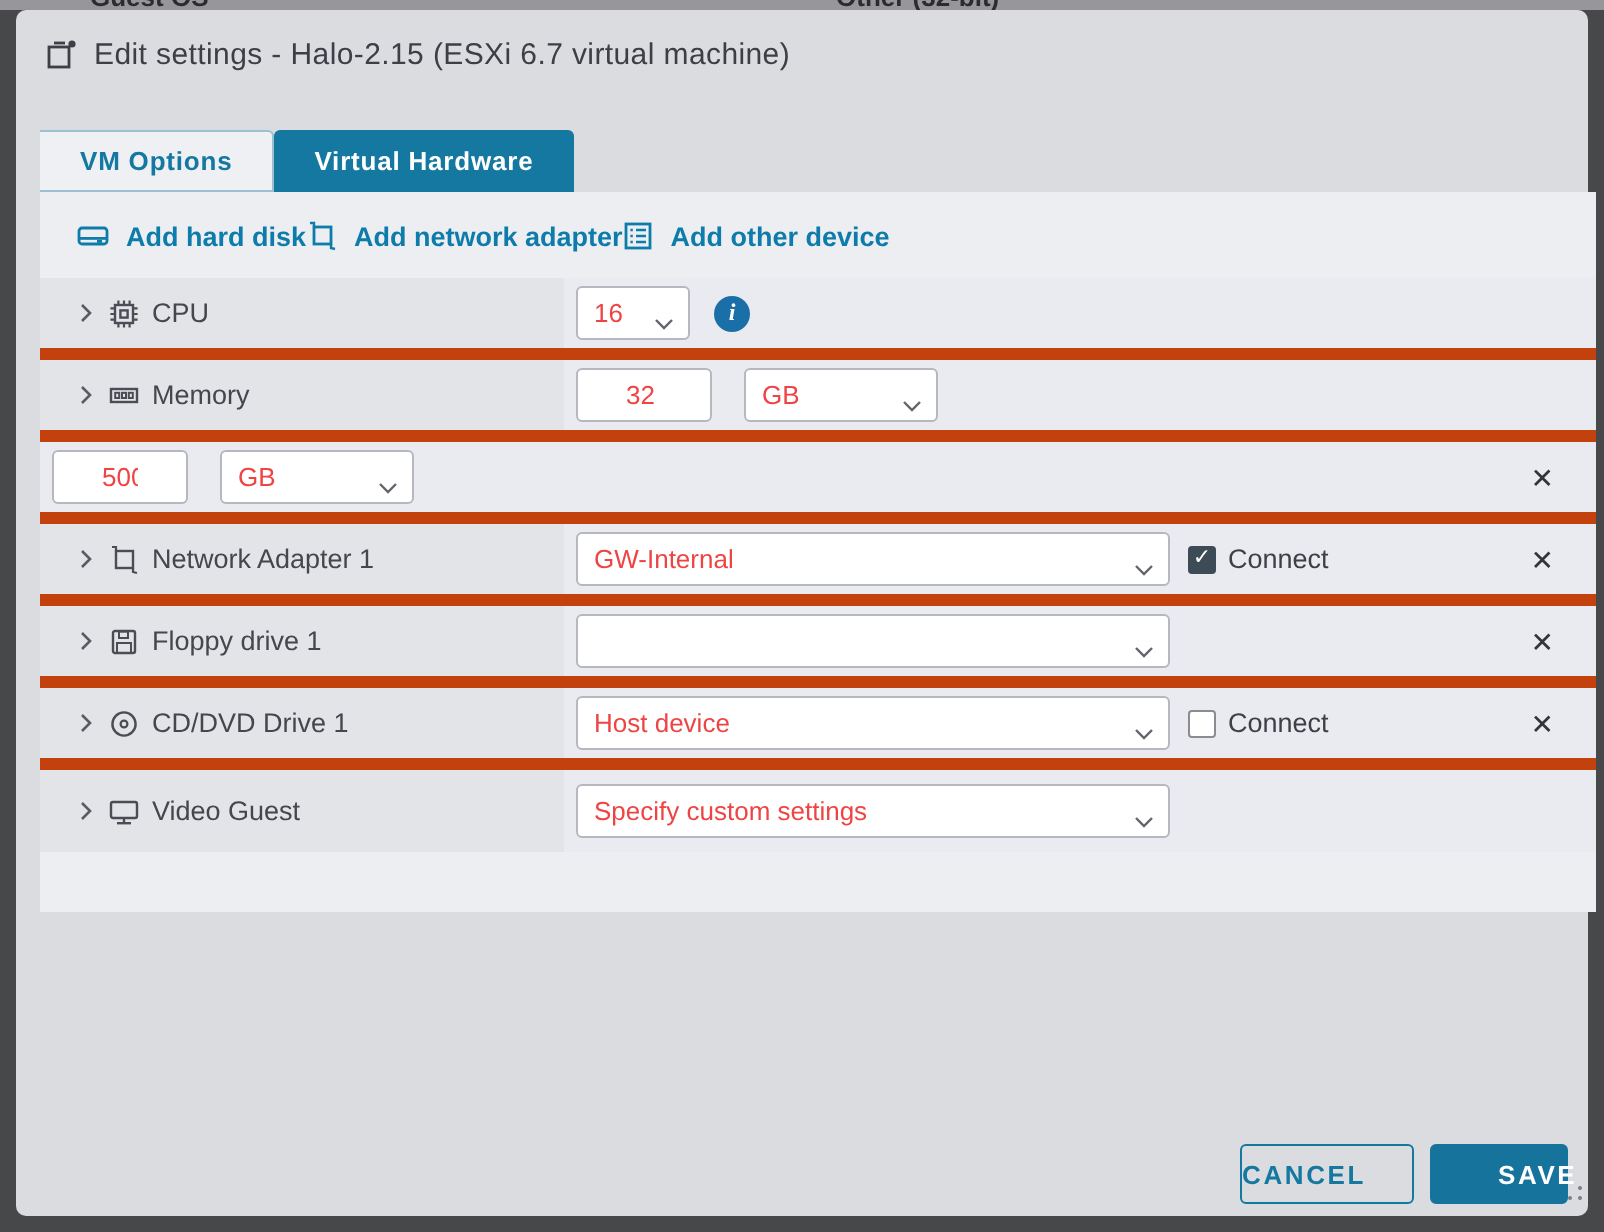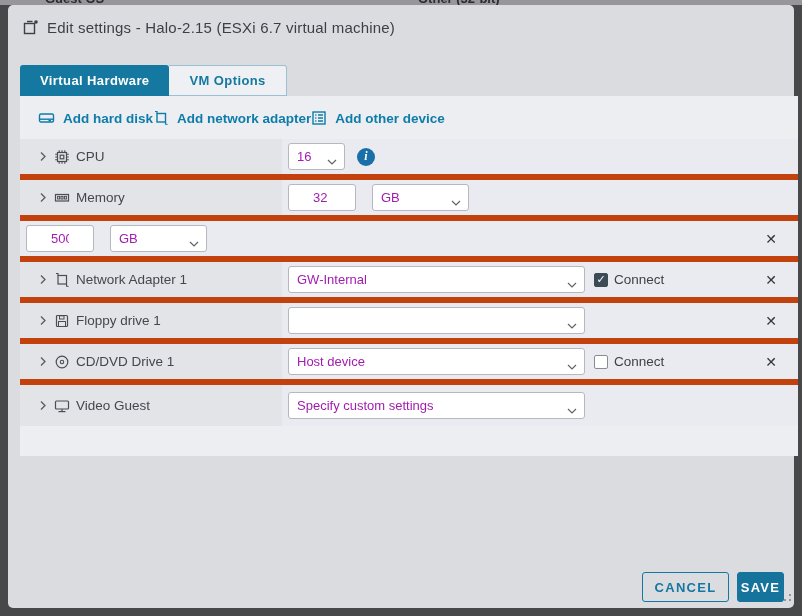--- a/index.html
+++ b/index.html
@@ -52,21 +52,21 @@
     width:262px; flex:none; background:#e3e4e8;
     display:flex; align-items:center; gap:6px; padding-left:17px;
     font-size:13.5px; color:#46464e;
   }
   .row-controls {
     flex:1; background:#e9ebf1; position:relative;
     display:flex; align-items:center; padding-left:6px;
   }
   .ctl {
     height:27px; background:#fff; border:1px solid #b7b8bf; border-radius:3px;
-    font-size:13px; color:#a21caf; font-family:"Liberation Sans", sans-serif;
+    font-size:13px; color:#ef4444; font-family:"Liberation Sans", sans-serif;
   }
   input.ctl { width:68px; padding:0 24px; outline:none; }
   .select {
     display:flex; align-items:center; padding:0 22px 0 8px; position:relative; cursor:pointer;
   }
   .select .chev { position:absolute; right:7px; top:10px; }
   .select.w-cpu  { width:57px; }
   .select.w-unit { width:97px; margin-left:16px; }
   .select.w-wide { width:297px; }
   .select-text { overflow:hidden; white-space:nowrap; }
@@ -87,25 +87,25 @@
   .cb-label { font-size:13.5px; color:#3f3f46; margin-left:6px; }
 
   .remove-x {
     position:absolute; right:21px; top:50%; transform:translateY(-50%);
     font-size:14px; color:#333338; cursor:pointer; line-height:1;
   }
 
   .footer { position:absolute; right:10px; bottom:6px; display:flex; align-items:center; }
   .btn {
     height:30px; border-radius:3px; font-size:13px; font-weight:bold;
-    letter-spacing:1.3px; display:flex; align-items:center; justify-content:center;
+    letter-spacing:1.3px; display:flex; align-items:center; 
     cursor:pointer; font-family:"Liberation Sans", sans-serif;
   }
   .btn.cancel { width:87px; border:1px solid #1478a1; color:#1478a1; background:transparent; }
-  .btn.save   { width:47px; background:#16739c; color:#fff; margin-left:8px; border:1px solid #16739c; }
+  .btn.save   { width:69px; background:#16739c; color:#fff; margin-left:8px; border:1px solid #16739c;padding-left:33px; }
 
   .resize-grip { position:absolute; right:2px; bottom:2px; }
 </style>
 </head>
 <body>
 
 <div class="bg-strip">
   <span class="bg-frag left">Guest OS</span>
   <span class="bg-frag right">Other (32-bit)</span>
 </div>
@@ -117,25 +117,25 @@
       <svg width="17" height="17" viewBox="0 0 17 17">
           <rect x="2.5" y="4.5" width="10" height="10" fill="none" stroke="#3e3e46" stroke-width="1.4"></rect>
           <circle cx="14" cy="3" r="1.8" fill="#3e3e46"></circle>
           <path d="M10.5 2.5 H5" stroke="#3e3e46" stroke-width="1.4" fill="none"></path>
         </svg>
     </span>
     <span>Edit settings - Halo-2.15 (ESXi 6.7 virtual machine)</span>
   </div>
 
   <div class="tabs">
+    <div class="tab inactive">
+      <span>VM Options</span>
+    </div>
     <div class="tab active">
       <span>Virtual Hardware</span>
-    </div>
-    <div class="tab inactive">
-      <span>VM Options</span>
     </div>
   </div>
 
   <div class="panel">
 
     <div class="toolbar">
       <span class="toolbar-link">
         <span class="icon">
           <svg width="17" height="16" viewBox="0 0 17 16">
               <rect x="1.5" y="4" width="14" height="8" rx="1.5" fill="none" stroke="#0e7cab" stroke-width="1.4"></rect>

